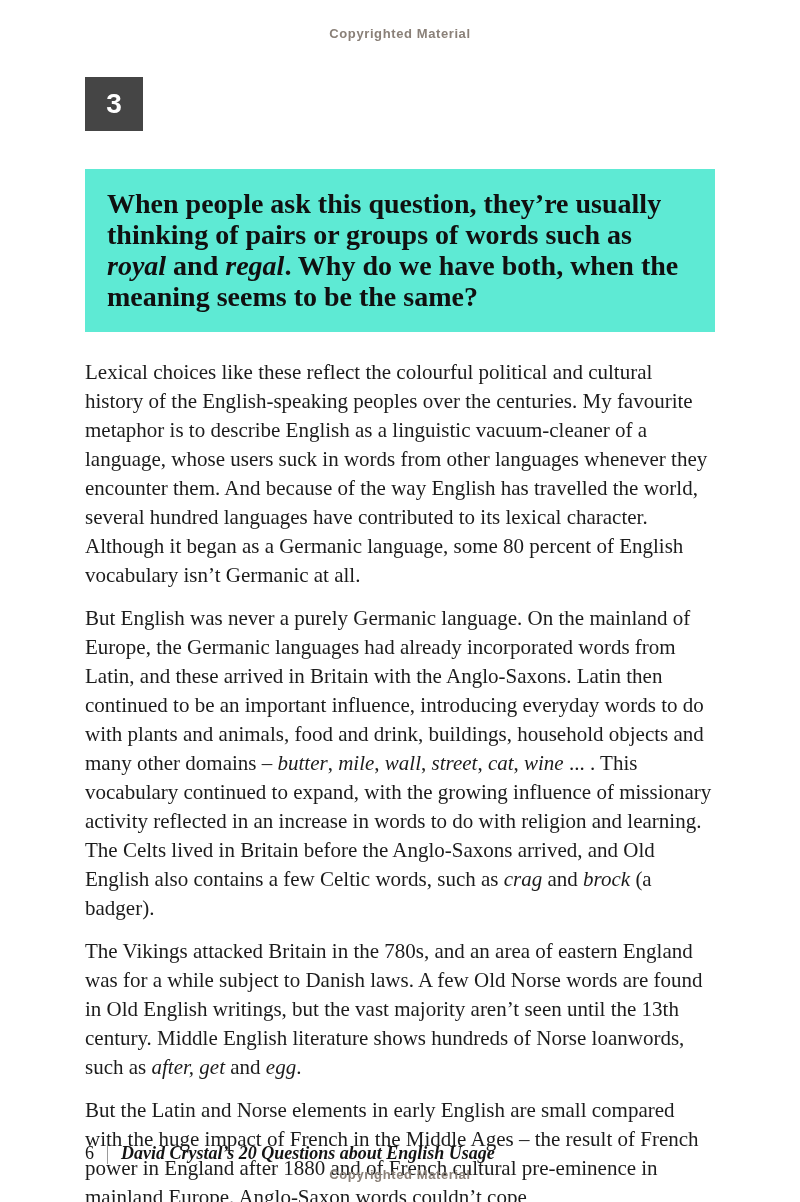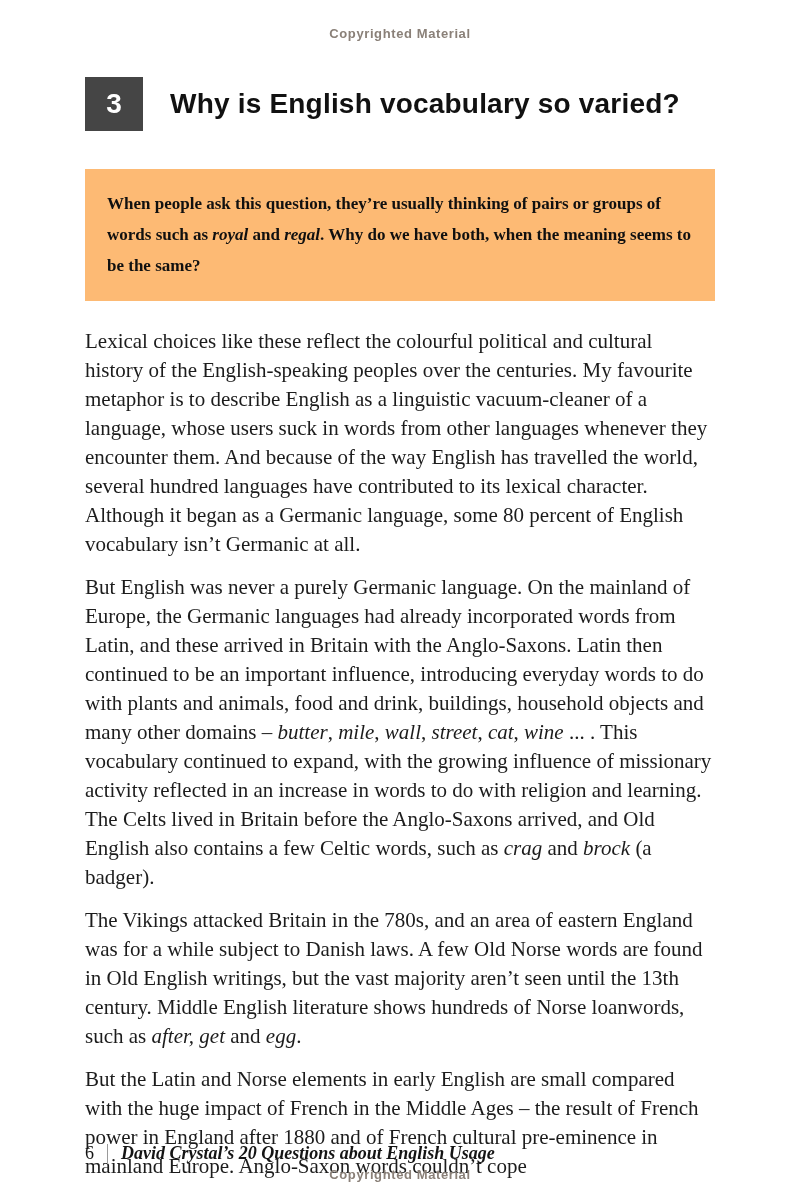--- a/index.html
+++ b/index.html
@@ -53,23 +53,23 @@
     margin-left: 27px;
     font-family: "Liberation Sans", sans-serif;
     font-weight: bold;
     font-size: 28px;
     letter-spacing: 0.2px;
     color: #111111;
   }
 
   .question-box {
     margin: 38px 85px 0 85px;
-    background: #fdba74;
+    background: #5eead4;
     padding: 19px 18px 20px 22px;
-    font-size: 17px;
+    font-size: 28px;
     font-weight: bold;
     line-height: 31px;
     color: #101010;
   }
 
   .body-copy {
     margin: 26px 85px 0 85px;
     font-size: 21px;
     line-height: 29px;
   }
@@ -128,21 +128,20 @@
 </style>
 </head>
 <body>
 
 <div class="page">
 
   <div class="copyright-top">Copyrighted Material</div>
 
   <div class="chapter-header">
     <div class="chapter-number-badge">3</div>
-    <h1 class="chapter-title">Why is English vocabulary so varied?</h1>
   </div>
 
   <div class="question-box"><span>When people ask this question, they’re usually thinking of pairs or groups of words such as </span><i>royal</i><span> and </span><i>regal</i><span>. Why do we have both, when the meaning seems to be the same?</span></div>
 
   <div class="body-copy">
     <p><span>Lexical choices like these reflect the colourful political and cultural history of the English-speaking peoples over the centuries. My favourite metaphor is to describe English as a linguistic vacuum-cleaner of a language, whose users suck in words from other languages whenever they encounter them. And because of the way English has travelled the world, several hundred languages have contributed to its lexical character. Although it began as a Germanic language, some 80 percent of English vocabulary isn’t Germanic at all.</span></p>
     <p><span>But English was never a purely Germanic language. On the mainland of Europe, the Germanic languages had already incorporated words from Latin, and these arrived in Britain with the Anglo-Saxons. Latin then continued to be an important influence, introducing everyday words to do with plants and animals, food and drink, buildings, household objects and many other domains – </span><i>butter</i><span>, </span><i>mile</i><span>, </span><i>wall</i><span>, </span><i>street</i><span>, </span><i>cat</i><span>, </span><i>wine</i><span> ... . This vocabulary continued to expand, with the growing influence of missionary activity reflected in an increase in words to do with religion and learning. The Celts lived in Britain before the Anglo-Saxons arrived, and Old English also contains a few Celtic words, such as </span><i>crag</i><span> and </span><i>brock</i><span> (a badger).</span></p>
     <p><span>The Vikings attacked Britain in the 780s, and an area of eastern England was for a while subject to Danish laws. A few Old Norse words are found in Old English writings, but the vast majority aren’t seen until the 13th century. Middle English literature shows hundreds of Norse loanwords, such as </span><i>after, get</i><span> and </span><i>egg</i><span>.</span></p>
     <p><span>But the Latin and Norse elements in early English are small compared with the huge impact of French in the Middle Ages – the result of French power in England after 1880 and of French cultural pre-eminence in mainland Europe. Anglo-Saxon words couldn’t cope</span></p>
   </div>

